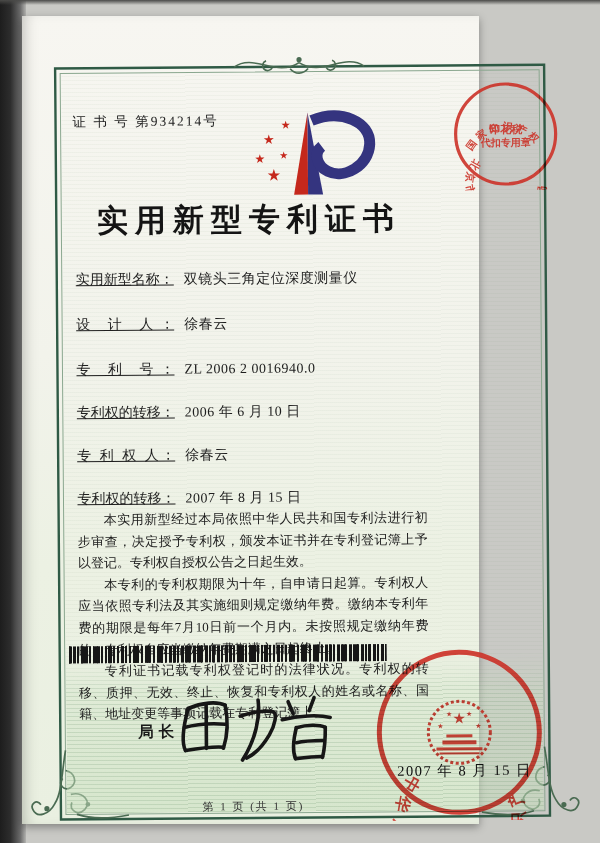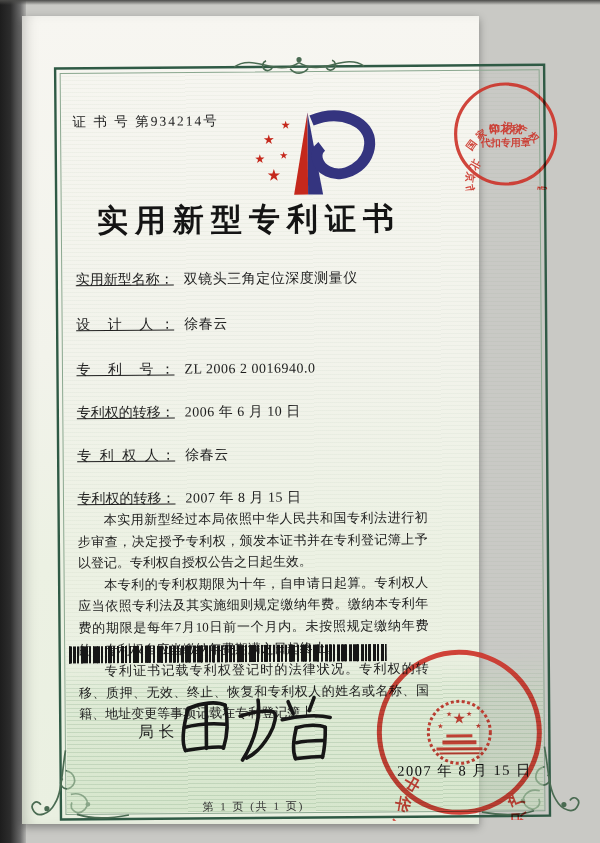--- a/index.html
+++ b/index.html
@@ -37,21 +37,21 @@
   .field-value{margin-left:10px;letter-spacing:.5px;}
   .r0{top:254px}.r1{top:299px}.r2{top:344px}.r3{top:387px}.r4{top:430px}.r5{top:473px}
   .body-text{position:absolute;left:55px;right:52px;top:492px;font-size:13px;
     line-height:21.6px;color:#1c1c1c;text-align:justify;}
   .body-text p{margin:0;text-indent:2em;}
   .barcode{position:absolute;left:45px;top:629px;width:318px;height:17px;
     background:
       repeating-linear-gradient(90deg,#161616 0 2px,rgba(0,0,0,0) 2px 4px),
       repeating-linear-gradient(90deg,#161616 0 1px,rgba(0,0,0,0) 1px 6px),
       repeating-linear-gradient(90deg,#161616 0 3px,rgba(0,0,0,0) 3px 13px);}
-  .director{position:absolute;left:114px;top:705px;font-size:15.5px;letter-spacing:5px;color:#1a1a1a;}
+  .director{position:absolute;left:114px;top:705px;font-size:15.5px;letter-spacing:5px;color:#1a1a1a;font-weight:bold;}
   .signature{position:absolute;left:148px;top:662px;width:160px;height:98px;}
   .seal{mix-blend-mode:multiply;}
   .office-seal{position:absolute;left:347px;top:630px;width:176px;height:176px;opacity:.93;}
   .tax-seal{position:absolute;left:430px;top:64px;width:112px;height:112px;opacity:.9;}
   .issue-date{position:absolute;left:356px;top:747px;width:168px;text-align:center;
     font-size:14.5px;letter-spacing:1.5px;color:#101010;z-index:5;}
   .page-num{position:absolute;left:0;right:0;top:783px;text-align:center;
     font-size:11px;letter-spacing:2px;color:#333;}
   .seal-text{font-family:"Liberation Serif","DejaVu Serif",serif;font-weight:bold;}
 </style>

